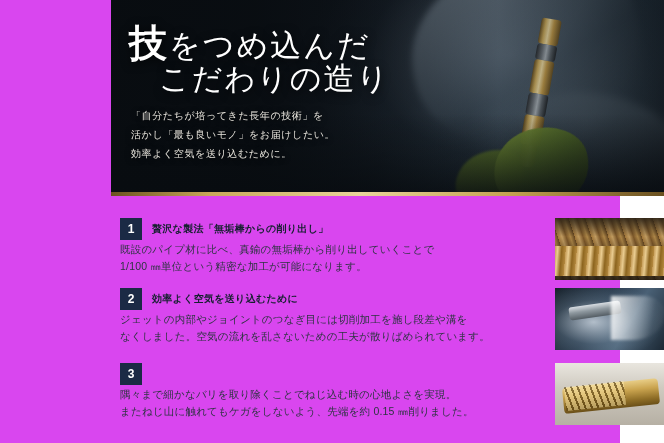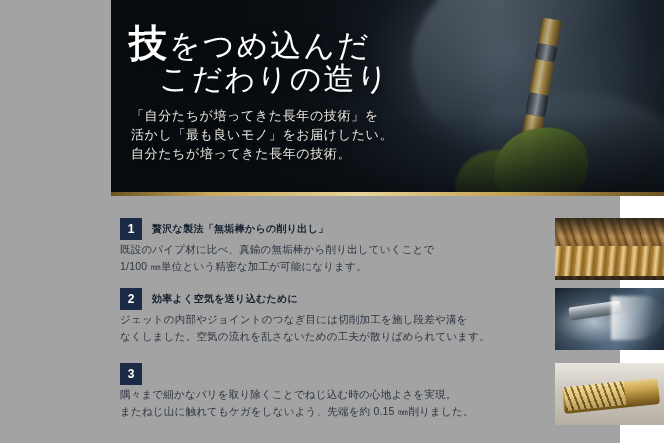--- a/index.html
+++ b/index.html
@@ -10,21 +10,21 @@
     width: 664px;
     height: 443px;
     background: #ffffff;
     font-family: "Liberation Sans", sans-serif;
     overflow: hidden;
   }
   .page {
     position: relative;
     width: 620px;
     height: 443px;
-    background: #a3a3a3;
+    background: #d946ef;
   }
 
   
   .hero {
     position: absolute;
     left: 111px;
     top: 0px;
     width: 553px;
     height: 196px;
     background: #10161d;
@@ -147,21 +147,21 @@
   }
   .hero-title-2 .big {
     font-size: 30px;
     font-weight: 400;
   }
   .hero-body {
     position: absolute;
     left: 20px;
     top: 106px;
     color: #e9e6de;
-    font-size: 13px;
+    font-size: 10px;
     line-height: 19px;
     letter-spacing: 0.6px;
     text-shadow: 0 1px 6px rgba(0,0,0,0.9);
   }
   .hero-body div { white-space: nowrap; }
 
   
   .features {
     position: absolute;
     left: 0;
@@ -310,21 +310,21 @@
     <div class="hero-inner">
       <div class="hero-title-1">
         <span class="big">技</span><span>をつめ込んだ</span>
       </div>
       <div class="hero-title-2">
         <span class="big">こだわり</span><span>の造り</span>
       </div>
       <div class="hero-body">
         <div>「自分たちが培ってきた長年の技術」を</div>
         <div>活かし「最も良いモノ」をお届けしたい。</div>
-        <div>自分たちが培ってきた長年の技術。</div>
+        <div>効率よく空気を送り込むために。</div>
       </div>
     </div>
     <div class="hero-gold-bar"></div>
   </div>
 
   <div class="features">
 
     <div class="feature feature-1">
       <div class="feat-head">
         <div class="feat-num">1</div>

